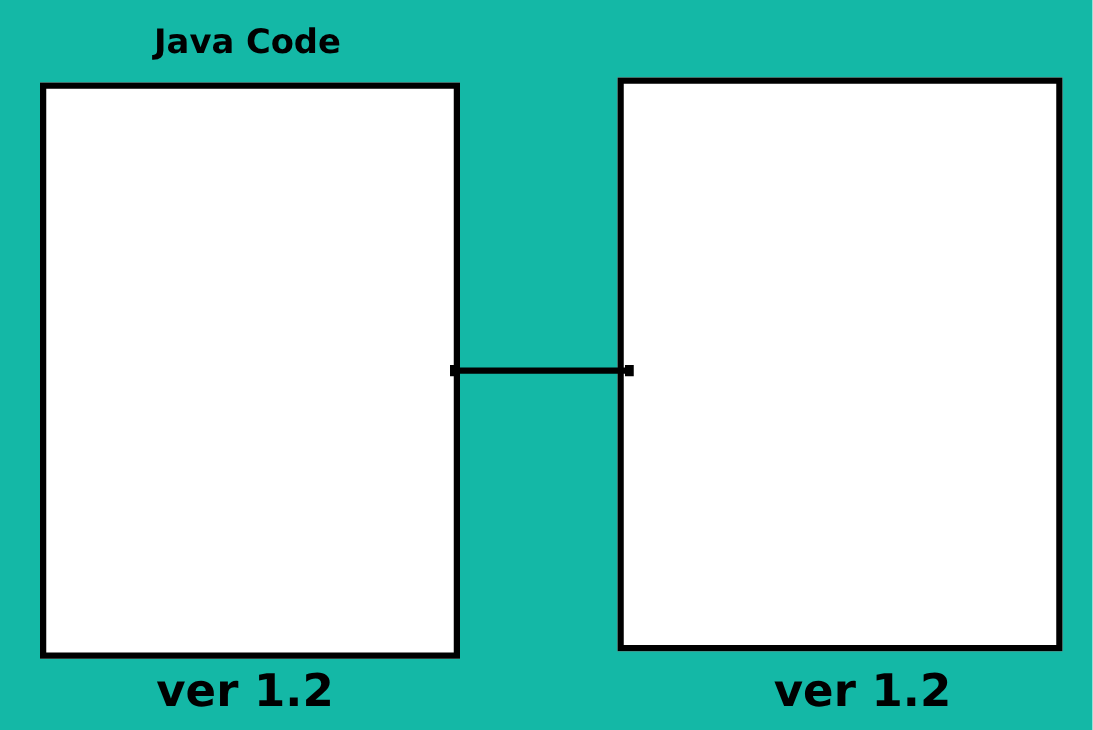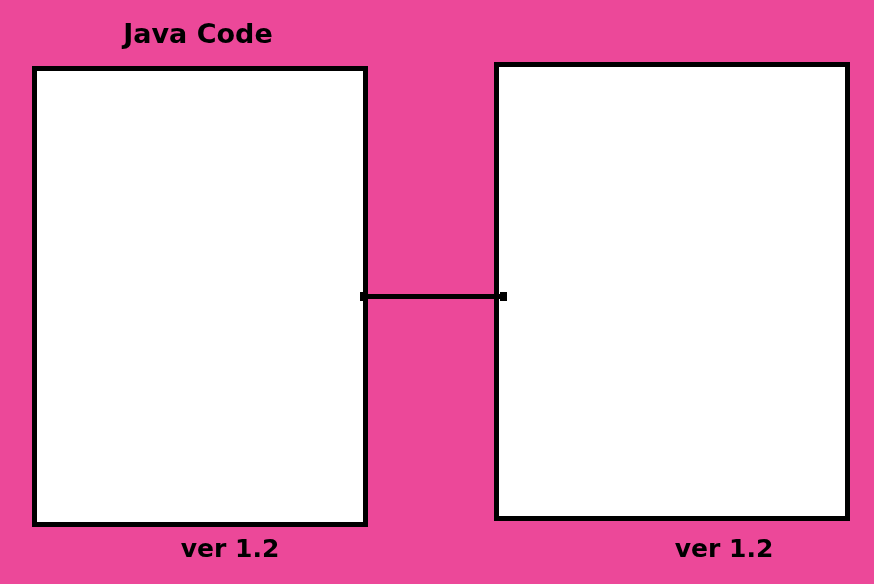--- a/index.html
+++ b/index.html
@@ -7,40 +7,39 @@
     padding: 0;
     background: #ffffff;
   }
   body {
     font-family: "DejaVu Sans", "Liberation Sans", sans-serif;
   }
   #canvas {
     position: relative;
     width: 874px;
     height: 584px;
-    background: #ec4899;
+    background: #14b8a6;
     overflow: hidden;
   }
 
   .label {
     position: absolute;
     font-weight: bold;
     color: #000000;
     white-space: nowrap;
     text-align: center;
     line-height: 1;
     transform: translateX(-50%);
     font-family: "DejaVu Sans", "Liberation Sans", sans-serif;
   }
   .label-top {
     font-size: 27px;
   }
   .label-bottom {
-    font-size: 25px;
-    margin-left: 34px;
+    font-size: 36px;
   }
 
   .node-box {
     position: absolute;
     background: #ffffff;
     border: 5px solid #000000;
     box-sizing: border-box;
   }
 
   #box-java {

